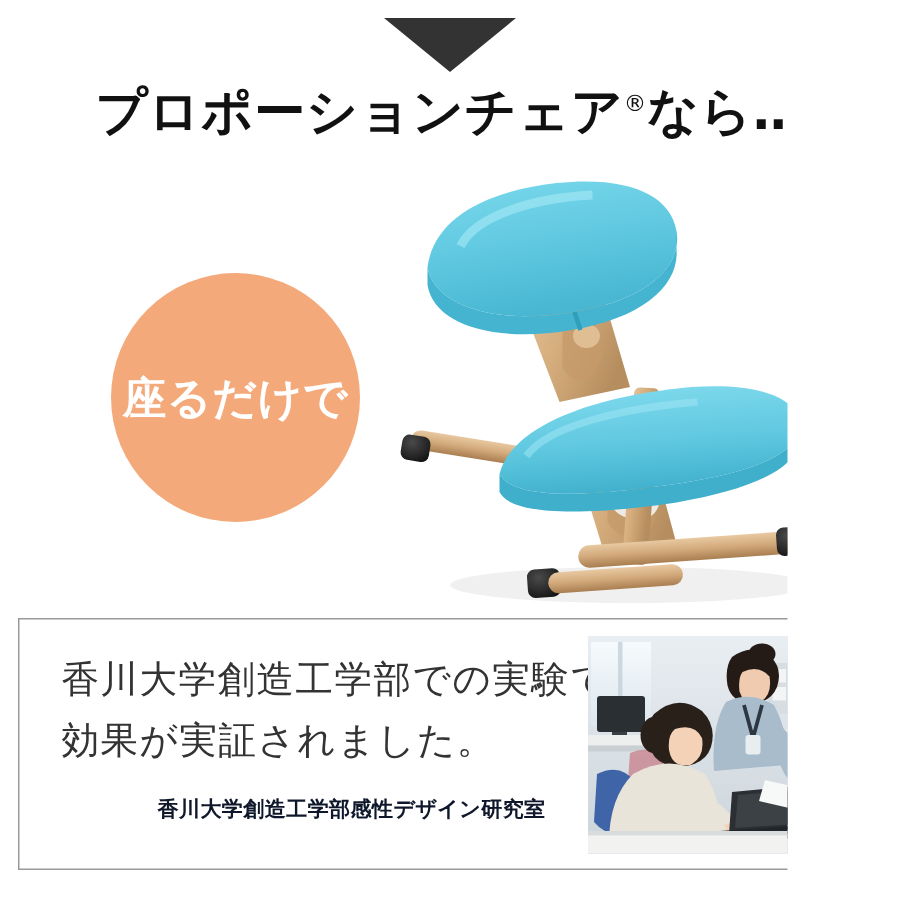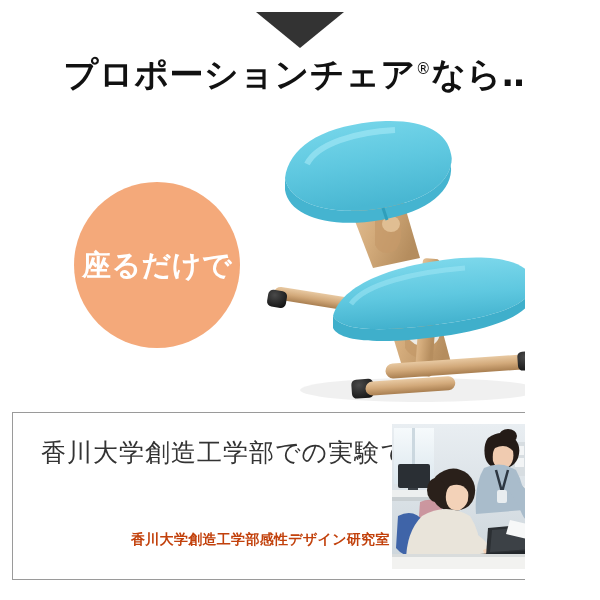--- a/index.html
+++ b/index.html
@@ -80,24 +80,24 @@
   }
   .testi-line{
     font-size:25px;
     color:#333333;
     line-height:1.62;
     letter-spacing:1px;
     font-family:"DejaVu Serif","Liberation Serif",serif;
     white-space:nowrap;
   }
   .testi-credit{
-    position:absolute;left:118px;top:118px;
+    position:absolute;left:92px;top:118px;
     font-size:14px;
     font-weight:bold;
-    color:#c2410c;
+    color:#0f172a;
     letter-spacing:0.3px;
     white-space:nowrap;
     font-family:"DejaVu Sans","Liberation Sans",sans-serif;
   }
   .testi-photo{
     position:absolute;right:8px;top:11px;
     width:185px;height:145px;
     overflow:hidden;
     background:#cfd6dc;
   }
@@ -214,20 +214,21 @@
     </svg>
   </div>
 
   <div class="badge">
     <div class="badge-line">座るだけで</div>
   </div>
 
   <div class="testimonial">
     <div class="testi-text">
       <div class="testi-line">香川大学創造工学部での実験で</div>
+      <div class="testi-line">効果が実証されました。</div>
     </div>
     <div class="testi-credit">香川大学創造工学部感性デザイン研究室</div>
 
     <div class="testi-photo">
       <svg viewBox="0 0 185 145" xmlns="http://www.w3.org/2000/svg">
         <defs>
           <linearGradient id="roomG" x1="0" y1="0" x2="0" y2="1">
             <stop offset="0%" stop-color="#E9EEF2"></stop>
             <stop offset="100%" stop-color="#CBD4DA"></stop>
           </linearGradient>

